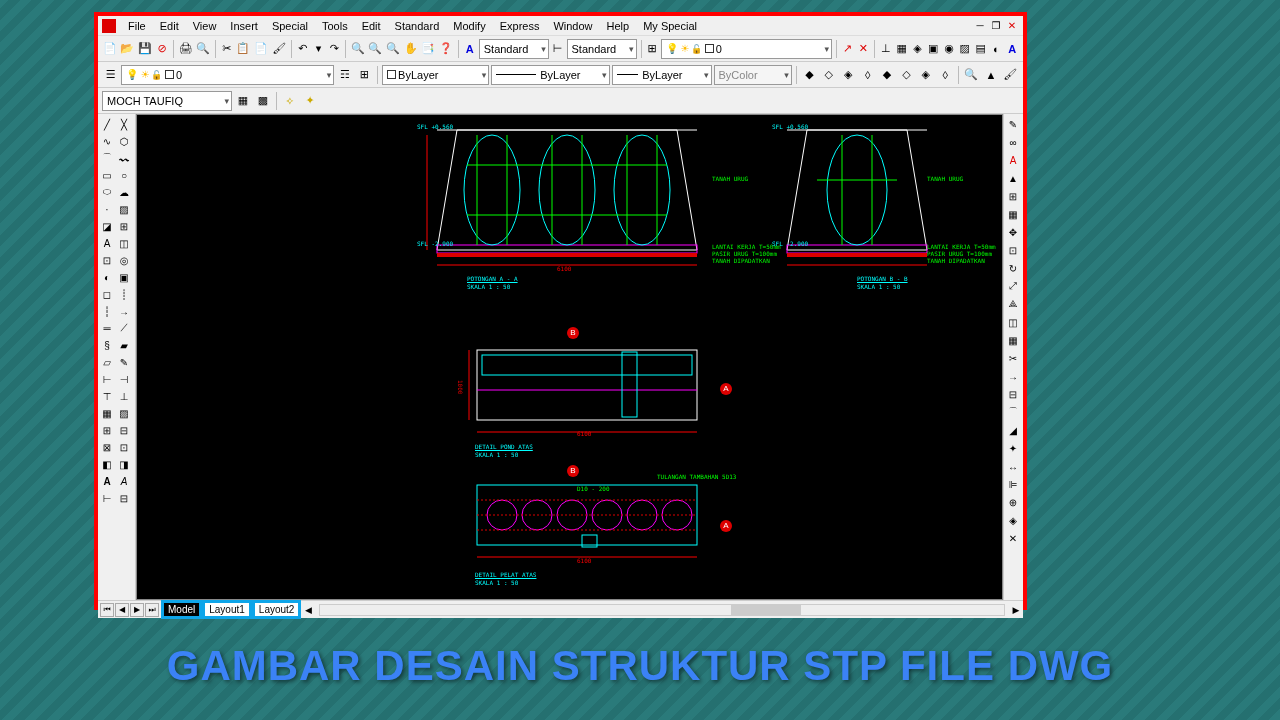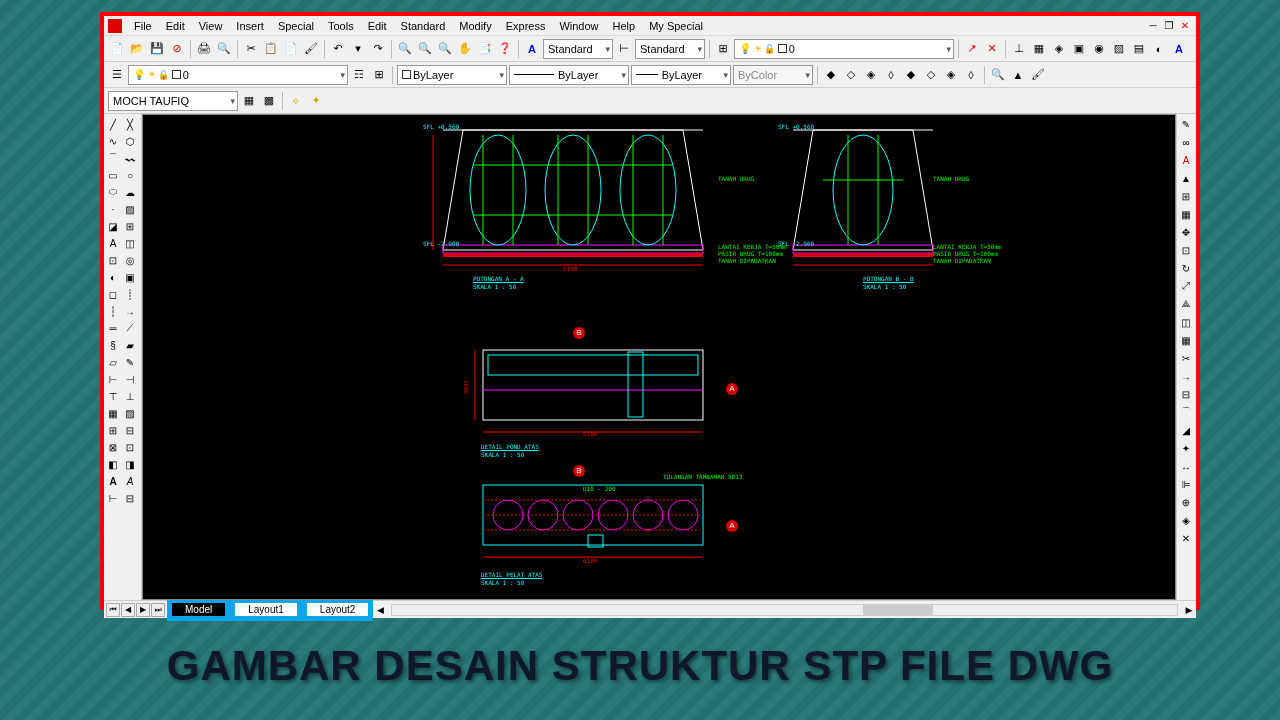--- a/index.html
+++ b/index.html
@@ -1,17 +1,17 @@
 <!DOCTYPE html>
 <html><head>
 <meta charset="utf-8">
 <style>
 * { margin: 0; padding: 0; box-sizing: border-box; font-family: Tahoma, Arial, sans-serif; }
 body { width: 1280px; height: 720px; overflow: hidden; background: repeating-linear-gradient(-45deg, #2a7a7a 0px, #2a7a7a 8px, #257070 8px, #257070 16px); }
-.app-frame { position: absolute; top: 12px; left: 100px; width: 1100px; height: 598px; background: #701a75; border: 4px solid #ff0000; }
+.app-frame { position: absolute; top: 12px; left: 94px; width: 933px; height: 598px; background: #701a75; border: 4px solid #ff0000; }
 .menubar { height: 20px; background: #f0f0f0; display: flex; align-items: center; padding: 0 4px; font-size: 11px; gap: 2px; border-bottom: 1px solid #ddd; }
 .menubar .app-icon { width: 14px; height: 14px; background: #d00; margin-right: 4px; }
 .menubar .menu-item { padding: 2px 6px; cursor: pointer; }
 .menubar .win-controls { margin-left: auto; display: flex; gap: 2px; font-size: 10px; }
 .menubar .win-controls span { width: 14px; text-align: center; cursor: pointer; }
 .toolbar-row { height: 26px; background: #f0f0f0; display: flex; align-items: center; padding: 2px 4px; gap: 2px; border-bottom: 1px solid #ccc; }
 .tb-btn { width: 18px; height: 18px; display: flex; align-items: center; justify-content: center; font-size: 11px; cursor: pointer; border: 1px solid transparent; }
 .tb-sep { width: 1px; height: 18px; background: #bbb; margin: 0 2px; }
 .dropdown { height: 20px; border: 1px solid #999; background: white; font-size: 11px; padding: 0 28px 0 4px; position: relative; display: flex; align-items: center; cursor: pointer; }
 .dropdown::after { content: '▾'; position: absolute; right: 2px; font-size: 9px; color: #555; }
@@ -22,26 +22,26 @@
 .layer-swatch .box { width: 9px; height: 9px; border: 1px solid #333; background: white; }
 .canvas-area { position: relative; flex: 1; display: flex; }
 .left-tools { width: 38px; background: #f0f0f0; display: flex; flex-wrap: wrap; padding: 2px 1px; gap: 1px; border-right: 1px solid #ccc; align-content: flex-start; }
 .left-tools .tb-btn { width: 16px; height: 16px; font-size: 10px; }
 .right-tools { width: 20px; background: #f0f0f0; display: flex; flex-direction: column; padding: 2px 1px; gap: 2px; border-left: 1px solid #ccc; }
 .right-tools .tb-btn { width: 16px; height: 16px; font-size: 10px; }
 .viewport { flex: 1; background: #000; position: relative; border: 1px solid #888; }
 .tabs-row { height: 18px; background: #f0f0f0; display: flex; align-items: center; font-size: 10px; border-top: 1px solid #ccc; }
 .tab-nav { display: flex; gap: 1px; padding: 0 2px; }
 .tab-nav span { width: 14px; height: 14px; text-align: center; cursor: pointer; border: 1px solid #aaa; background: #eee; font-size: 8px; line-height: 12px; }
-.tab { padding: 1px 13px; border: 5px solid #0ea5e9; background: #fff; cursor: pointer; }
+.tab { padding: 1px 4px; border: 3px solid #0ea5e9; background: #fff; cursor: pointer; }
 .tab.active { background: #000; color: #fff; }
 .scrollbar-h { flex: 1; margin: 0 4px; height: 12px; background: #eee; border: 1px solid #ccc; position: relative; }
 .scrollbar-h .thumb { position: absolute; left: 60%; width: 70px; height: 100%; background: #ccc; }
 .scroll-arrow { width: 14px; text-align: center; cursor: pointer; font-size: 9px; }
-.caption { position: absolute; bottom: 30px; left: 0; width: 1280px; text-align: center; font-family: Impact, 'Arial Black', sans-serif; font-size: 42px; color: #0f172a; letter-spacing: 1px; text-shadow: 2px 2px 4px rgba(0,0,0,0.5); font-weight: bold; }
+.caption { position: absolute; bottom: 30px; left: 0; width: 1280px; text-align: center; font-family: Impact, 'Arial Black', sans-serif; font-size: 42px; color: #3b82f6; letter-spacing: 1px; text-shadow: 2px 2px 4px rgba(0,0,0,0.5); font-weight: bold; }
 
 .cad-txt { position: absolute; font-size: 6px; color: #0ff; font-family: monospace; }
 .cad-txt.green { color: #0f0; }
 .cad-txt.red { color: #f00; }
 </style>
 </head>
 <body>
 
 <div class="app-frame">
 

